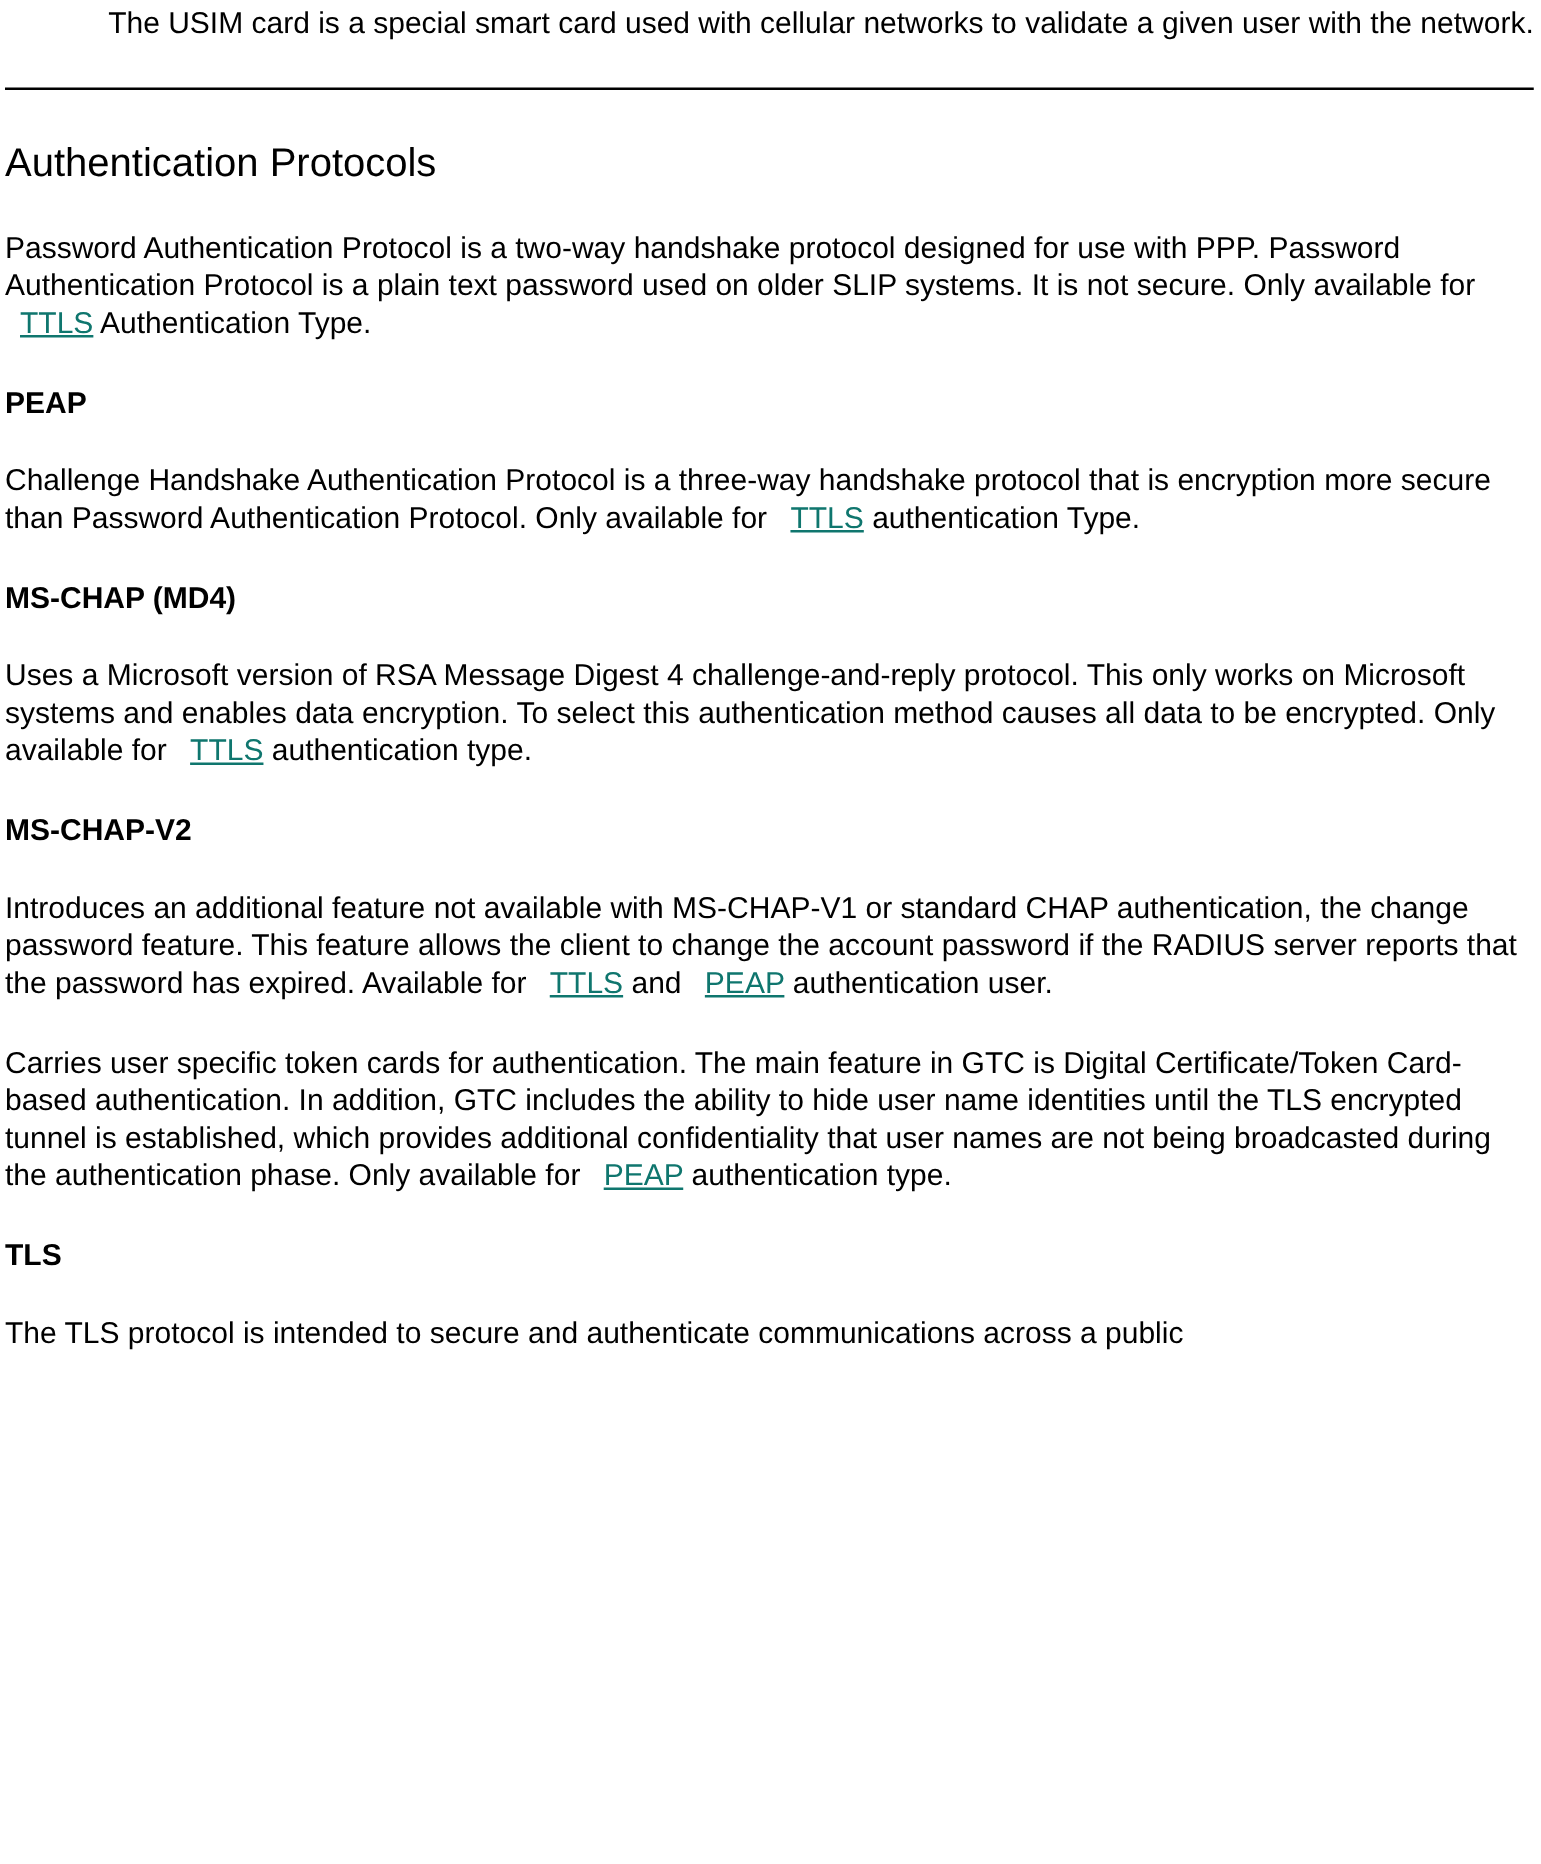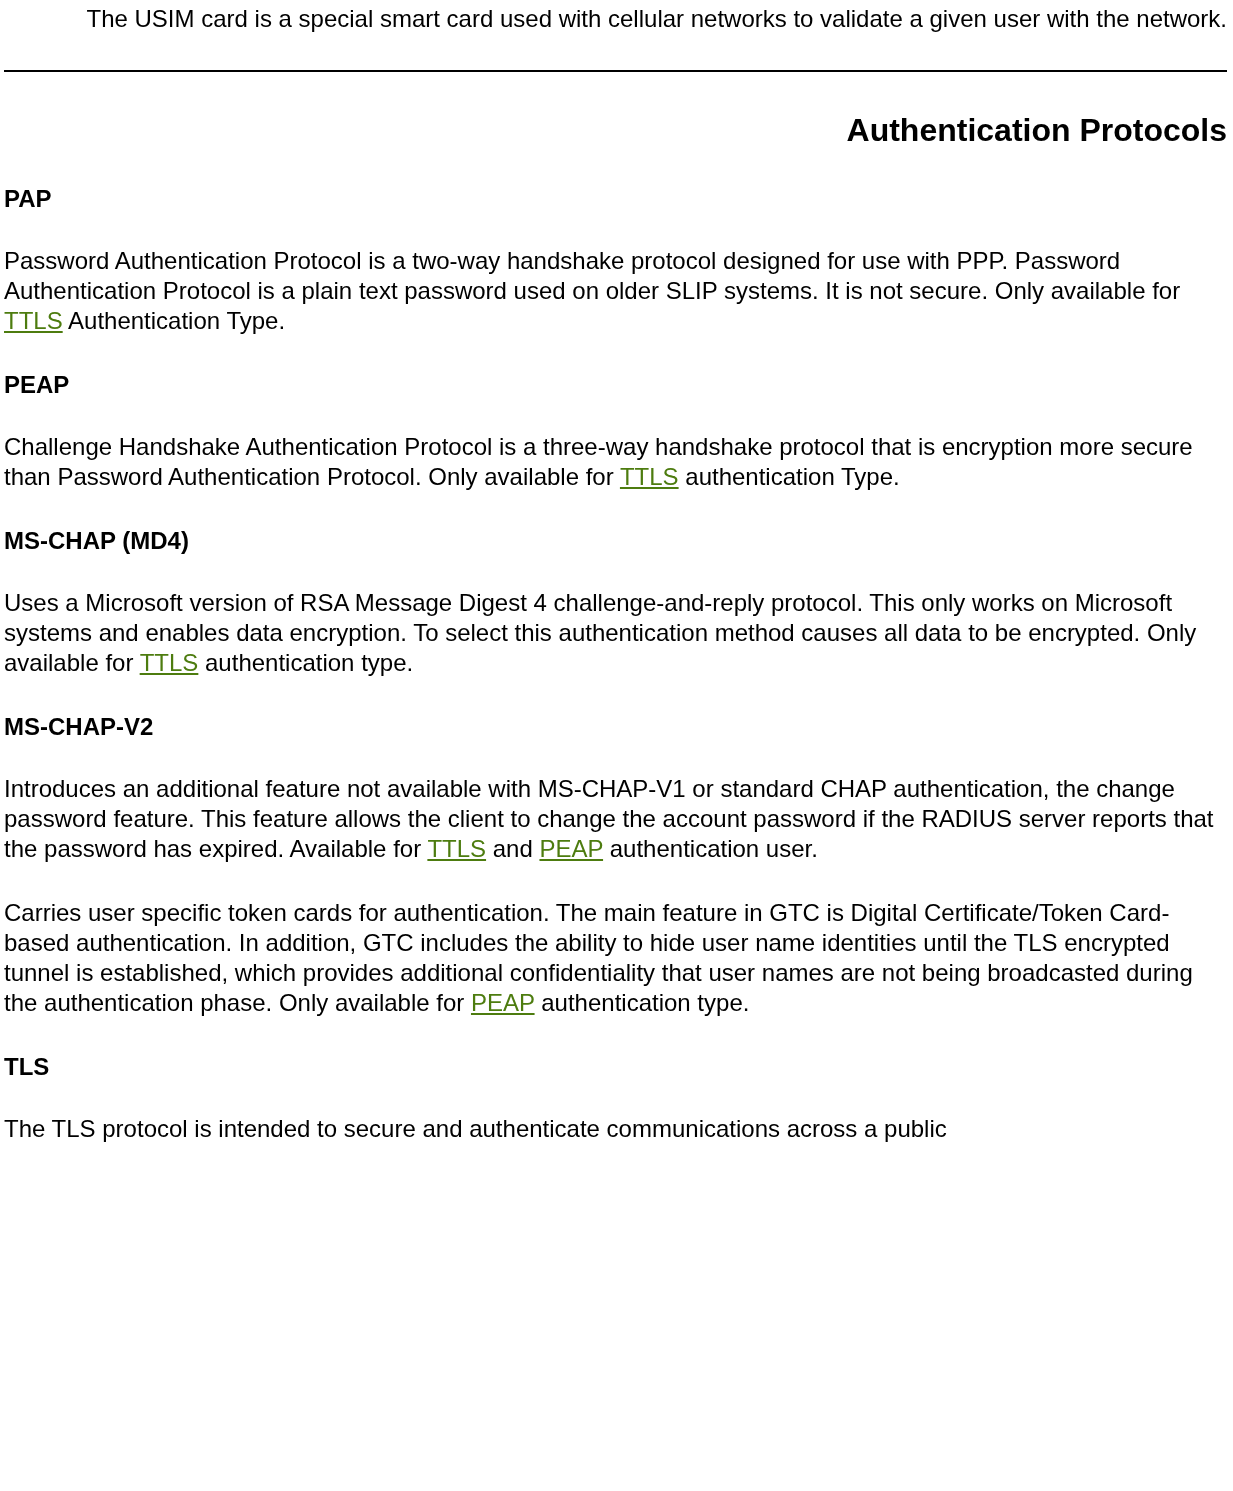--- a/index.html
+++ b/index.html
@@ -20,51 +20,50 @@
     margin: 0 0 36px 0;
     text-align: right;
   }
   hr {
     border: none;
     border-top: 2px solid #000000;
     margin: 0 0 38px 0;
   }
   h2 {
     font-size: 32px;
-    font-weight: bold;
+    font-weight: normal;
     margin: 0 0 34px 0;
-    text-align: right;
   }
   h3 {
     font-size: 24px;
     font-weight: bold;
     margin: 0 0 32px 0;
   }
   p.body {
     margin: 0 0 34px 0;
   }
   a.link {
-    color: #4d7c0f;
+    color: #0f766e;
     text-decoration: underline;
+    margin-left: 12px;
   }
   .section {
     margin-bottom: 0;
   }
 </style>
 </head>
 <body>
 
 <p class="intro">The USIM card is a special smart card used with cellular networks to validate a given user with the network.</p>
 
 <hr>
 
 <h2>Authentication Protocols</h2>
 
 <div class="section">
-  <h3>PAP</h3>
   <p class="body">
     <span>Password Authentication Protocol is a two-way handshake protocol designed for use with PPP. Password Authentication Protocol is a plain text password used on older SLIP systems. It is not secure. Only available for </span><a href="#" class="link">TTLS</a><span> Authentication Type.</span>
   </p>
 </div>
 
 <div class="section">
   <h3>PEAP</h3>
   <p class="body">
     <span>Challenge Handshake Authentication Protocol is a three-way handshake protocol that is encryption more secure than Password Authentication Protocol. Only available for </span><a href="#" class="link">TTLS</a><span> authentication Type.</span>
   </p>

